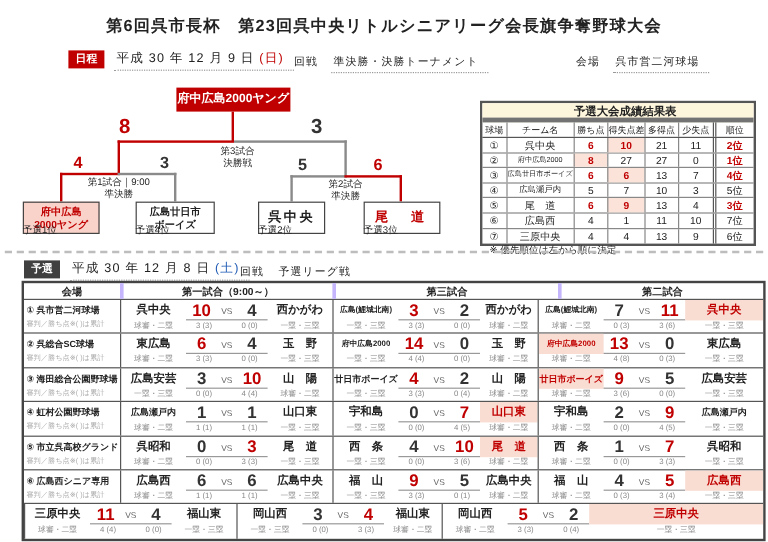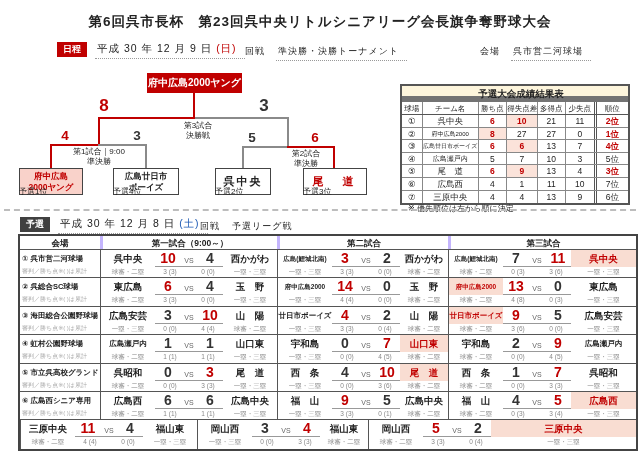--- a/index.html
+++ b/index.html
@@ -37,21 +37,21 @@
   .tbox.single { font-size:11px; letter-spacing:2px; }
   .tbox.winner { background:#f9d2ca; color:#c00000; }
   .tbox.redtxt { color:#c00000; letter-spacing:4px; }
   .seed { position:absolute; top:186px; font-size:8px; color:#222; }
 
   .dash-sep { left:4px; top:209px; width:632px; border-top:2px dashed #bdbdbd; }
 
   
   .st-table { left:400px; top:84px; width:230px; border:2px solid #555; background:#fff; }
   .st-title { background:#fdf5dc; text-align:center; font-size:9.5px; font-weight:bold;
-              height:16px; line-height:16px; border-bottom:6px solid #737373;padding-left:12px; }
+              height:16px; line-height:16px; border-bottom:4px solid #737373;padding-left:12px; }
   .st-row { display:flex; height:12.6px; line-height:12.6px; font-size:8.5px; text-align:center;
             border-bottom:1px solid #888; }
   .st-row:last-child { border-bottom:none; }
   .st-row.head { font-size:7.5px; height:13px; line-height:13px; border-bottom:1px solid #555; }
   .sc { border-left:1px solid #888; overflow:hidden; white-space:nowrap; }
   .sc:first-child { border-left:none; }
   .c0{width:20px;} .c1{width:57px;} .c2{width:29px;} .c3{width:31px;}
   .c4{width:29px;} .c5{width:29px;}
   .c6{width:35px; border-left:3px double #555;}
   .red-b { color:#c00000; font-weight:bold; }
@@ -131,21 +131,21 @@
     <div>第1試合｜9:00</div>
     <div>準決勝</div>
   </div>
 
   <div class="bl" style="left:242px; top:146px; width:47px; height:2px;"></div>
   <div class="bl red" style="left:287px; top:146px; width:48px; height:2px;"></div>
   <div class="bl" style="left:242px; top:146px; width:2px; height:22px;"></div>
   <div class="bl red" style="left:333px; top:146px; width:2px; height:22px;"></div>
   <div class="score mid blk" style="left:242px; top:130px; width:20px;">5</div>
   <div class="score mid red" style="left:305px; top:130px; width:20px;">6</div>
-  <div class="b-lbl" style="left:276px; top:149px; width:60px;">
+  <div class="b-lbl" style="left:258px; top:149px; width:60px;">
     <div>第2試合</div>
     <div>準決勝</div>
   </div>
 
   <div class="tbox winner" style="left:19px; width:64px;">
     <div>府中広島</div>
     <div>2000ヤング</div>
   </div>
   <div class="tbox" style="left:113px; width:66px;">
     <div>広島廿日市</div>
@@ -252,22 +252,22 @@
   </div>
   <div class="abs small-lbl" style="left:200px; top:220px;">回戦</div>
   <div class="abs small-lbl" style="left:230px; top:220px;">
     <span class="dotted">予選リーグ戦</span>
   </div>
 
   <div class="abs pl-table">
     <div class="pl-head">
         <span class="ph ph0">会場</span>
         <span class="ph ph1">第一試合（9:00～）</span>
+        <span class="ph ph3">第三試合</span>
         <span class="ph ph2">第二試合</span>
-        <span class="ph ph3">第三試合</span>
       </div>
     <div>
         <div class="p-row">
           <div class="v-cell">
             <div class="v-name">① 呉市営二河球場</div>
             <div class="v-sub">審判／勝ち点※( )は累計</div>
           </div>
           <div class="g-cell g1">
             <div class="g-main">
               <span class="t-name t1" style="font-size: 9.5px;">呉中央</span>

